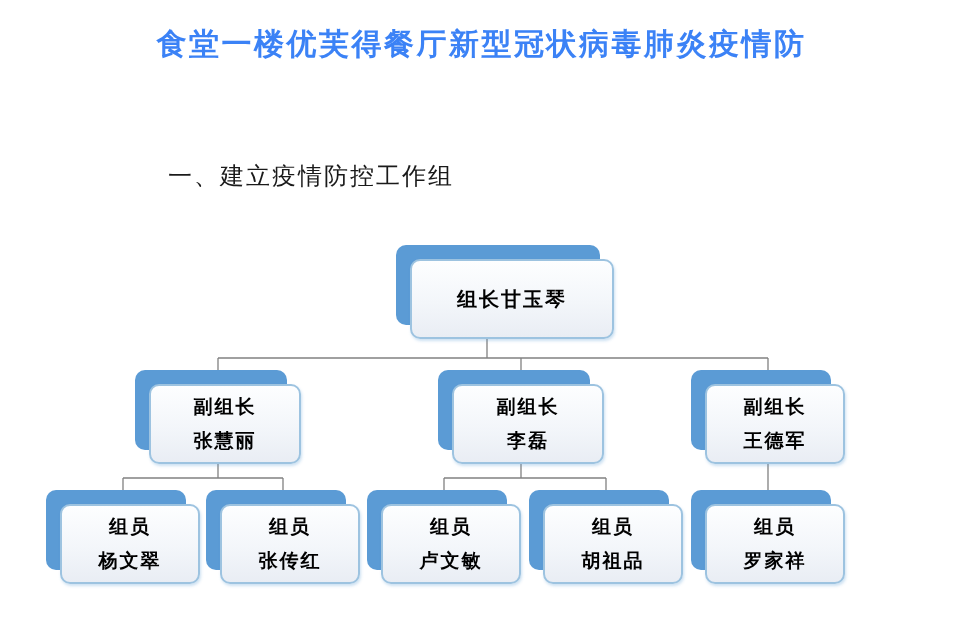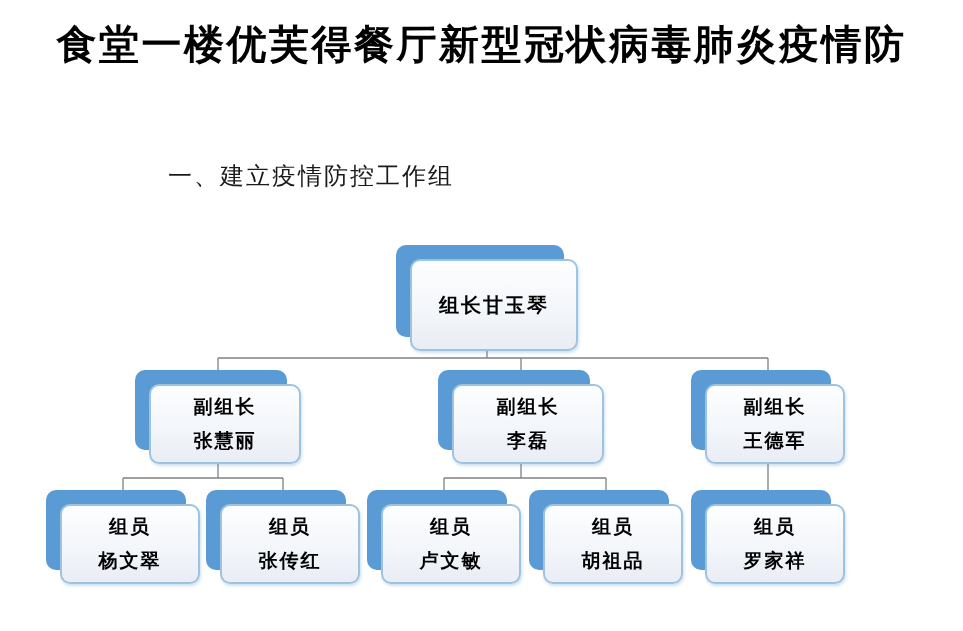--- a/index.html
+++ b/index.html
@@ -2,23 +2,23 @@
 <html style="--shadow-blue: #5b9bd5; --card-border: #9dc3e0; --card-fill-top: #fdfeff; --card-fill-bottom: #e9edf4; --connector-gray: #808080; --text-black: #000000;"><head>
 <meta charset="utf-8">
 <style>
   html,body{margin:0;padding:0;background:#ffffff;}
   .page{
     position:relative;width:963px;height:631px;background:#ffffff;
     font-family:"Liberation Sans","DejaVu Sans",sans-serif;overflow:hidden;
   }
   .doc-title{
     position:absolute;top:22px;left:0;width:963px;margin:0;
-    text-align:center;color:#000000;
+    text-align:center;color:#3b82f6;
     font-family:"DejaVu Serif","Liberation Serif",serif;
-    font-weight:700;font-size:40px;line-height:44px;
+    font-weight:700;font-size:30px;line-height:44px;
   }
   .doc-title .line1{letter-spacing:2.5px;}
   .doc-title .line2{letter-spacing:1px;}
   .section-heading{
     position:absolute;left:168px;top:160px;
     color:#1a1a1a;font-size:24px;letter-spacing:2px;
     font-family:Liberation Mono, monospace;
   }
   .org-chart{position:absolute;left:0;top:236px;width:963px;height:370px;}
   .connectors{position:absolute;left:0;top:0;width:963px;height:370px;}
@@ -61,21 +61,21 @@
       <line x1="123" y1="242" x2="283" y2="242"></line>
       <line x1="123" y1="242" x2="123" y2="256"></line>
       <line x1="283" y1="242" x2="283" y2="256"></line>
       <line x1="521" y1="228" x2="521" y2="242"></line>
       <line x1="444" y1="242" x2="606" y2="242"></line>
       <line x1="444" y1="242" x2="444" y2="256"></line>
       <line x1="606" y1="242" x2="606" y2="256"></line>
       <line x1="768" y1="228" x2="768" y2="256"></line>
     </svg>
 
-    <div class="node" style="left:410px;top:23px;width:168px;height:92px;">
+    <div class="node" style="left:410px;top:23px;width:168px;height:80px;padding-left:36px;">
       <div class="node-back"></div>
       <div class="node-card">
         <div class="single">组长甘玉琴</div>
       </div>
     </div>
 
     <div class="node" style="left:149px;top:148px;width:152px;height:80px;">
       <div class="node-back"></div>
       <div class="node-card">
         <div>副组长</div>

